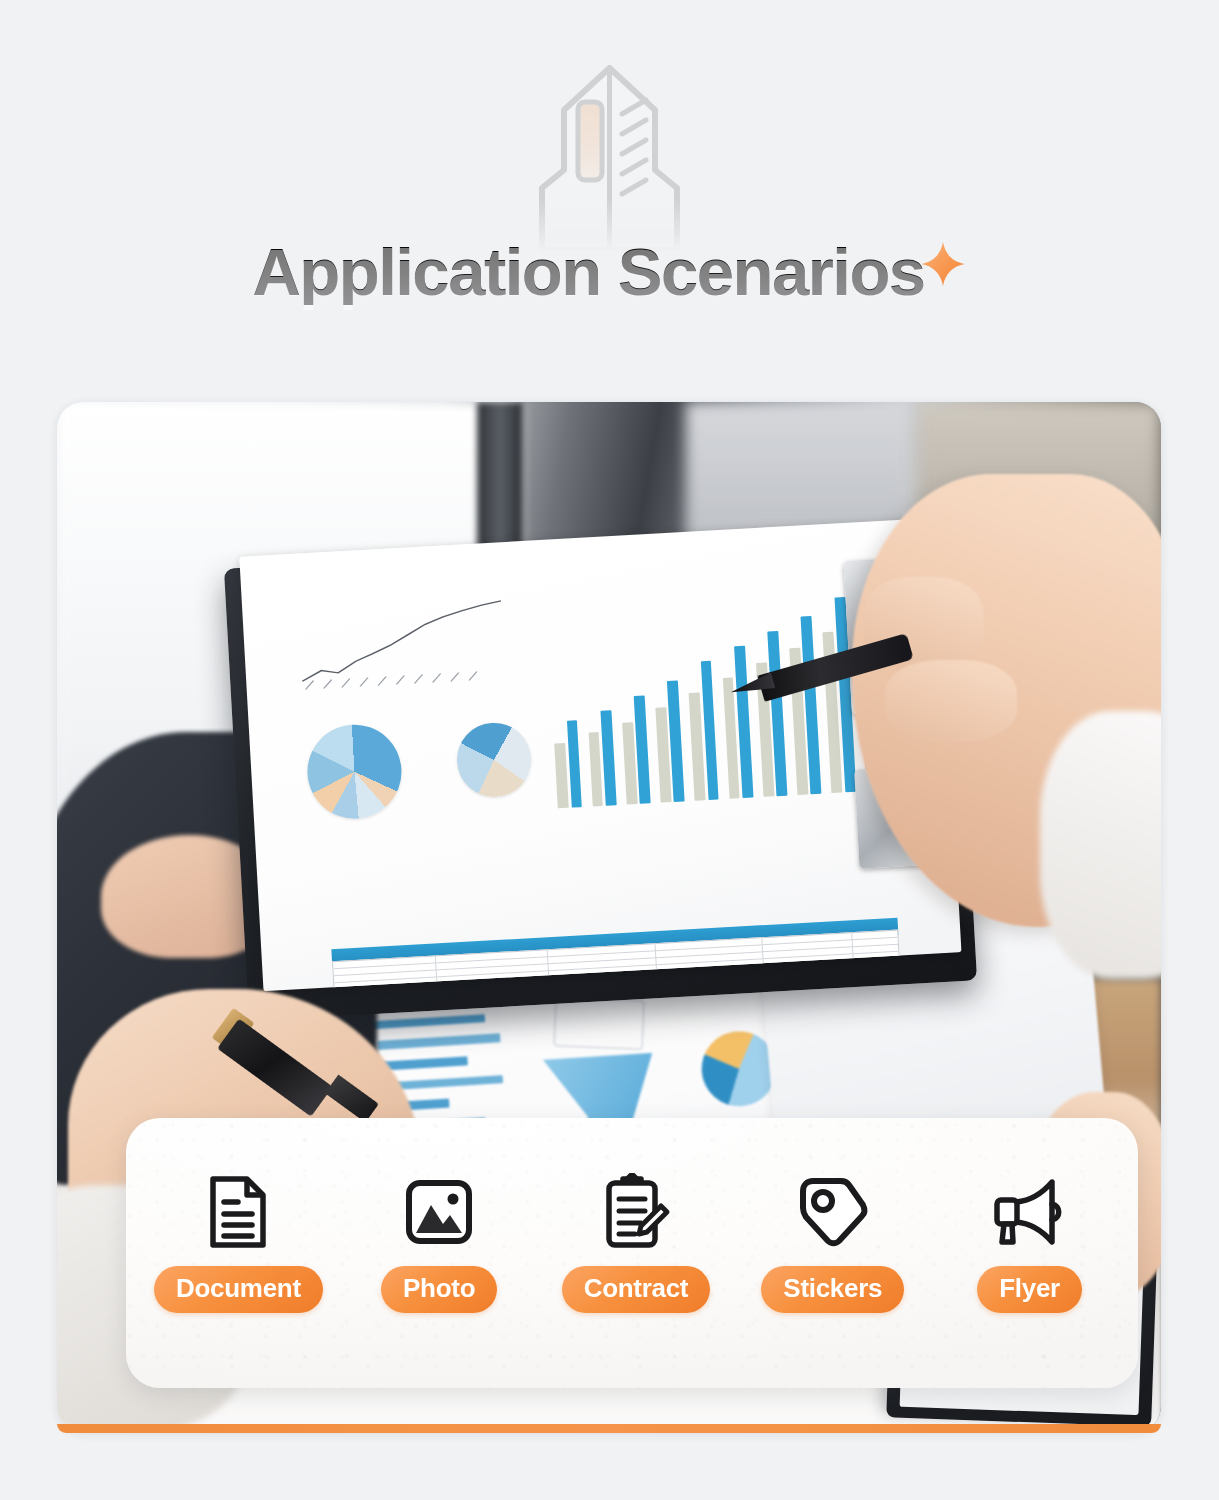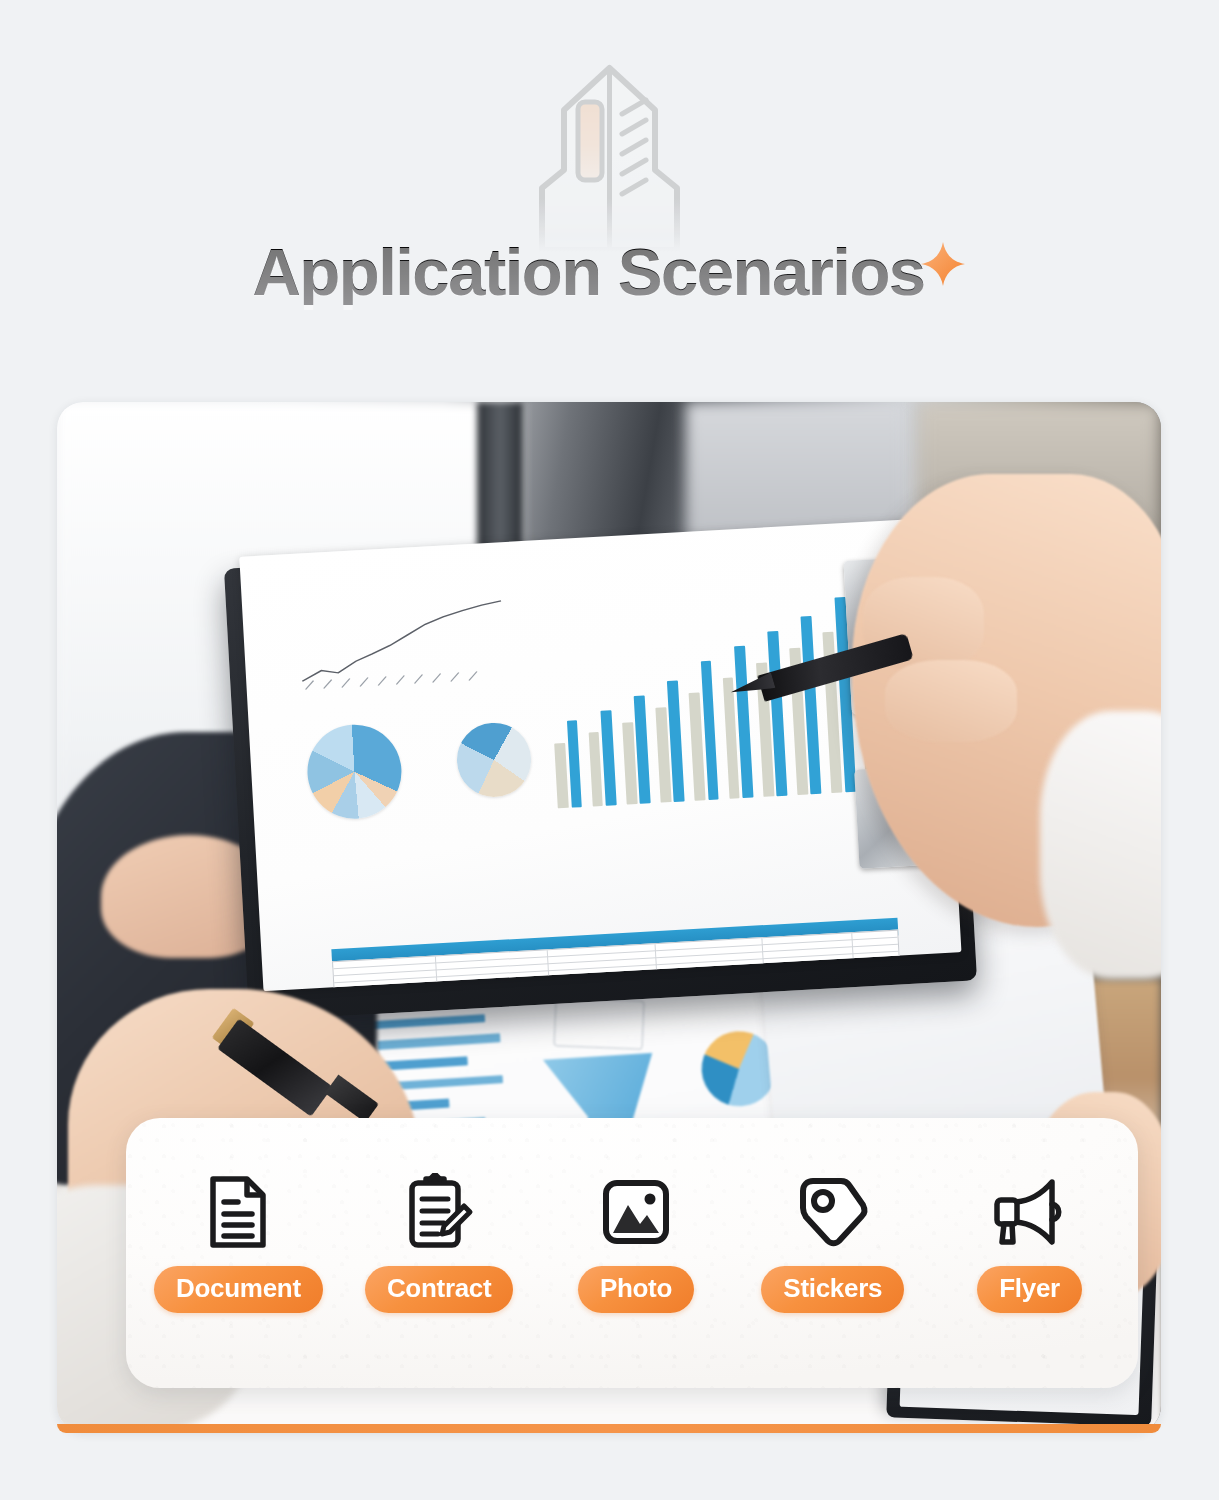--- a/index.html
+++ b/index.html
@@ -664,49 +664,49 @@
               <line x1="19" y1="51" x2="47" y2="51"></line>
               <line x1="19" y1="62" x2="47" y2="62"></line>
             </g>
           </svg>
         </span>
         <span class="feature-badge">Document</span>
       </div>
 
       <div class="feature-item">
         <span class="feature-icon">
+          <svg width="76" height="70" viewBox="0 0 76 70">
+            <rect x="8" y="6" width="60" height="58" rx="11" fill="#ffffff" stroke="#1b1b1d" stroke-width="6"></rect>
+            <circle cx="52" cy="22" r="5.5" fill="#1b1b1d"></circle>
+            <path d="M15 56 L30 28 L42 47 L49 38 L61 56 Z" fill="#2a2a2c"></path>
+          </svg>
+        </span>
+        <span class="feature-badge">Photo</span>
+      </div>
+
+      <div class="feature-item">
+        <span class="feature-icon">
           <svg width="70" height="78" viewBox="0 0 70 78">
             <rect x="8" y="10" width="46" height="62" rx="6" fill="#ffffff" stroke="#1b1b1d" stroke-width="5.5"></rect>
             <path d="M22 10 V6 H40 V10" fill="none" stroke="#1b1b1d" stroke-width="5.5" stroke-linejoin="round"></path>
             <path d="M26 6 L31 1 L36 6" fill="none" stroke="#1b1b1d" stroke-width="5" stroke-linejoin="round" stroke-linecap="round"></path>
             <g stroke="#1b1b1d" stroke-width="5" stroke-linecap="round">
               <line x1="18" y1="26" x2="44" y2="26"></line>
               <line x1="18" y1="38" x2="44" y2="38"></line>
               <line x1="18" y1="50" x2="40" y2="50"></line>
               <line x1="18" y1="61" x2="34" y2="61"></line>
             </g>
             <path d="M60 33 L66 39 L46 59 L38 61 L40 53 Z" fill="#ffffff" stroke="#1b1b1d" stroke-width="5" stroke-linejoin="round"></path>
           </svg>
         </span>
         <span class="feature-badge">Contract</span>
       </div>
 
       <div class="feature-item">
         <span class="feature-icon">
-          <svg width="76" height="70" viewBox="0 0 76 70">
-            <rect x="8" y="6" width="60" height="58" rx="11" fill="#ffffff" stroke="#1b1b1d" stroke-width="6"></rect>
-            <circle cx="52" cy="22" r="5.5" fill="#1b1b1d"></circle>
-            <path d="M15 56 L30 28 L42 47 L49 38 L61 56 Z" fill="#2a2a2c"></path>
-          </svg>
-        </span>
-        <span class="feature-badge">Photo</span>
-      </div>
-
-      <div class="feature-item">
-        <span class="feature-icon">
           <svg width="76" height="78" viewBox="0 0 76 78">
             <path d="M18 8 H46 C49 8 52 9 54 12 L68 32 C70 36 70 40 67 43 L44 68
                      C41 71 36 71 33 68 L11 44 C9 41 8 38 8 35 V18 C8 12 12 8 18 8 Z" fill="#ffffff" stroke="#1b1b1d" stroke-width="6" stroke-linejoin="round"></path>
             <circle cx="28" cy="28" r="9" fill="#ffffff" stroke="#1b1b1d" stroke-width="6"></circle>
           </svg>
         </span>
         <span class="feature-badge">Stickers</span>
       </div>
 
       <div class="feature-item">

